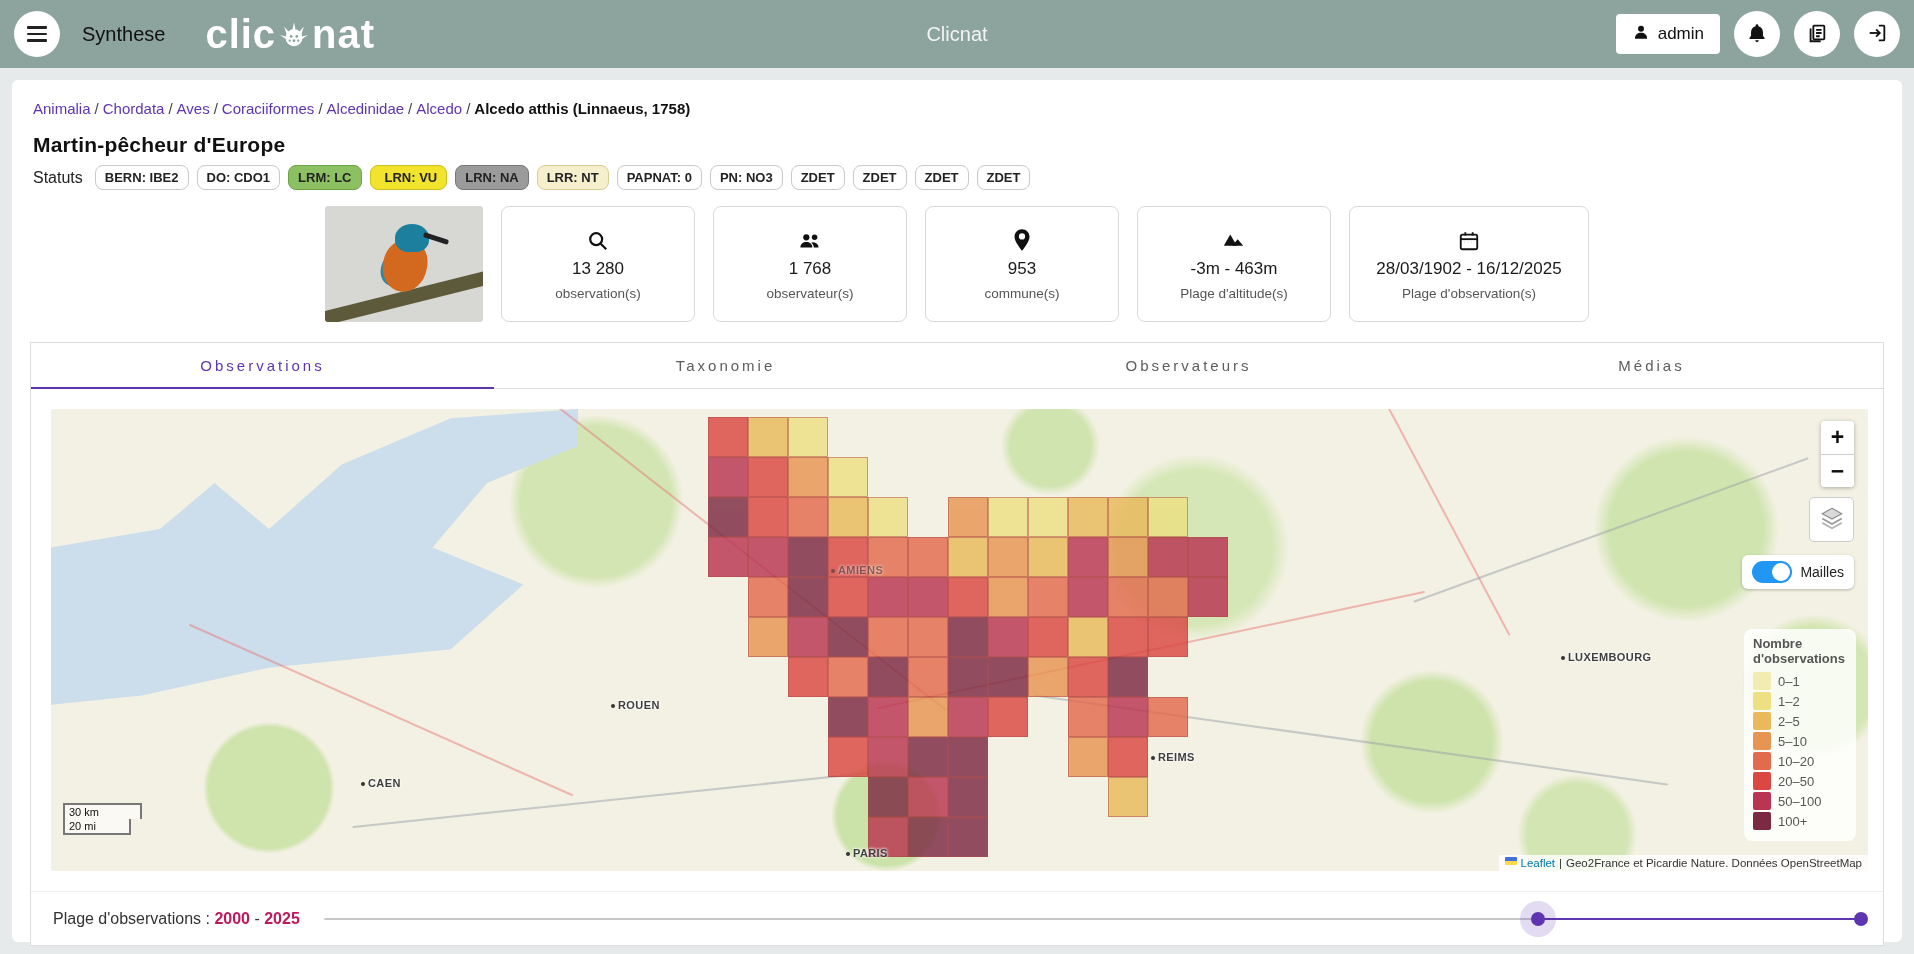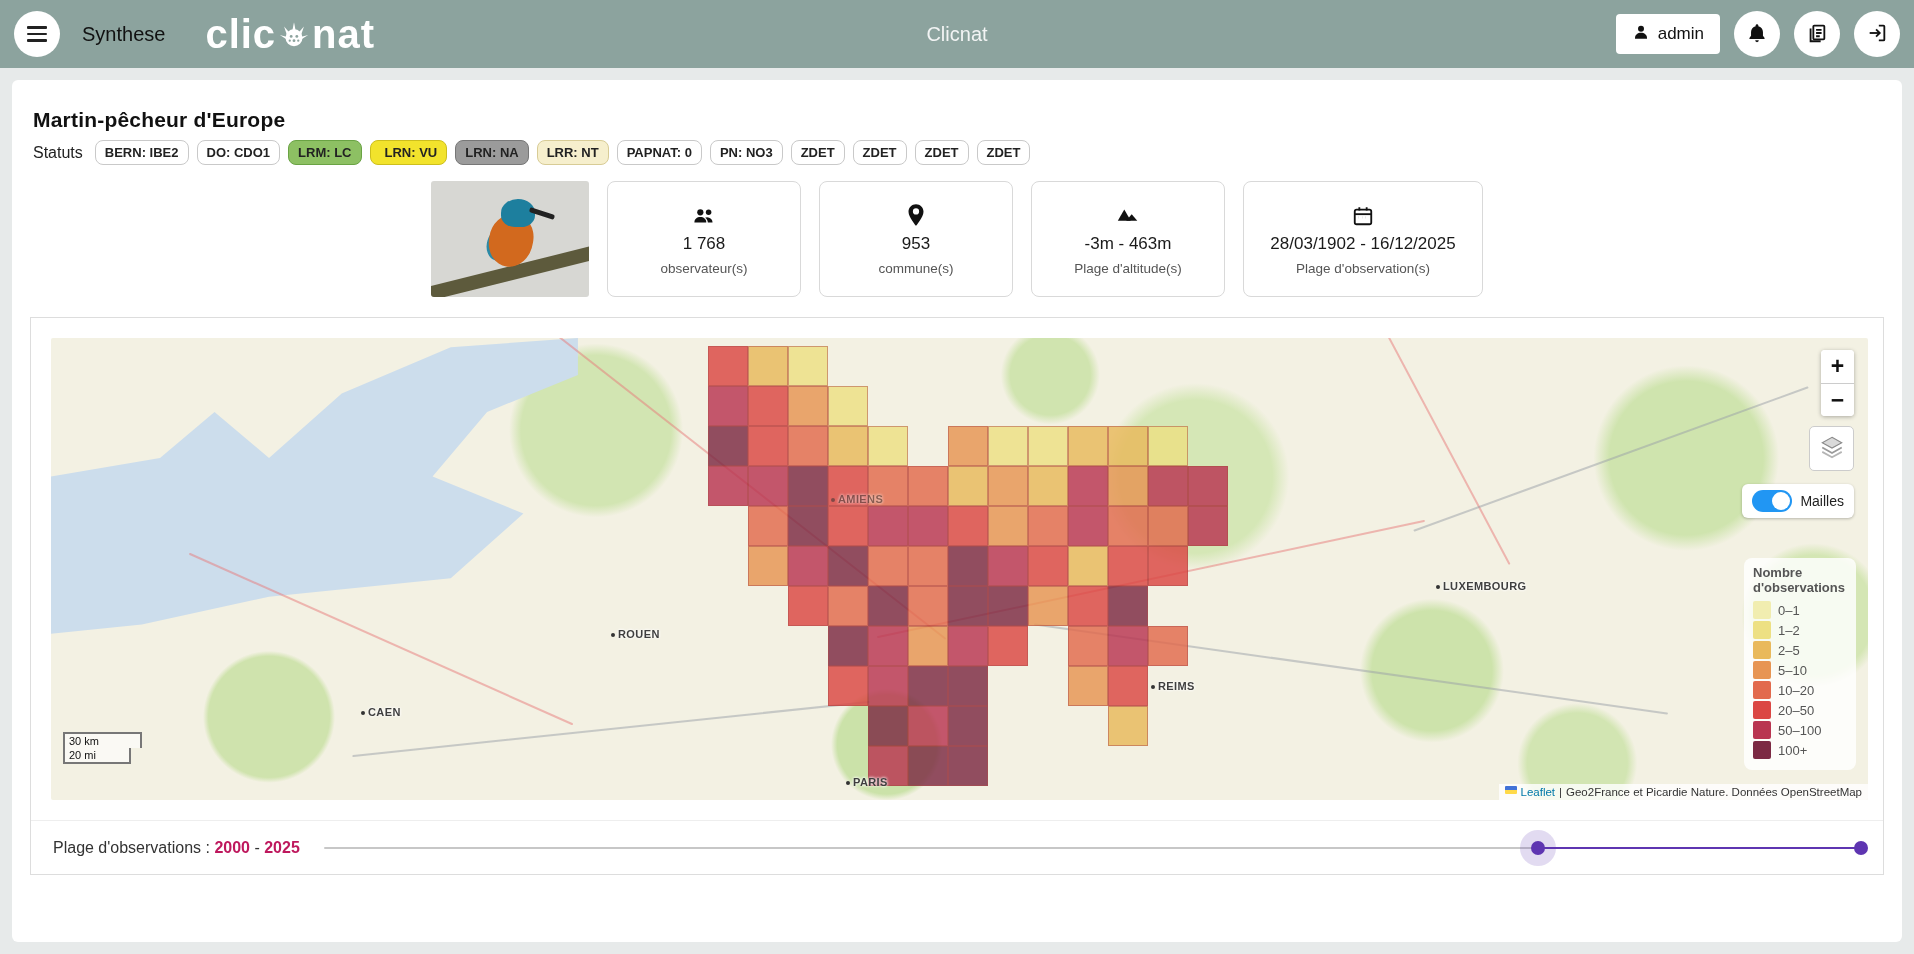--- a/index.html
+++ b/index.html
@@ -174,20 +174,23 @@
             <path d="M14 4h5a1 1 0 0 1 1 1v14a1 1 0 0 1-1 1h-5"></path>
             <path d="M4 12h11"></path>
             <path d="M11 8l4 4-4 4"></path>
           </svg></span>
     </button>
   </div>
 </div>
 
 <div class="card">
 
+  <div class="breadcrumb">
+    <a>Animalia</a><span class="sep">/</span><a>Chordata</a><span class="sep">/</span><a>Aves</a><span class="sep">/</span><a>Coraciiformes</a><span class="sep">/</span><a>Alcedinidae</a><span class="sep">/</span><a>Alcedo</a><span class="sep">/</span><span class="current">Alcedo atthis (Linnaeus, 1758)</span>
+  </div>
 
   <div class="page-title">Martin-pêcheur d'Europe</div>
 
   <div class="statuts-row">
     <span class="statuts-label">Statuts</span>
     <span id="badges-host" style="display:flex;gap:8px;">
         <span class="badge ">BERN: IBE2</span>
         <span class="badge ">DO: CDO1</span>
         <span class="badge green">LRM: LC</span>
         <span class="badge yellow">LRN: VU</span>
@@ -205,20 +208,30 @@
   <div class="stats-row">
     <div class="species-photo">
       <div class="bird-branch"></div>
       <div class="bird-wing"></div>
       <div class="bird-body"></div>
       <div class="bird-head"></div>
       <div class="bird-beak"></div>
     </div>
     <div class="stat-card">
       <span class="stat-icon">
+          <svg width="22" height="22" viewBox="0 0 24 24" fill="none" stroke="#111" stroke-width="2.4">
+            <circle cx="10" cy="10" r="6.5"></circle>
+            <path d="M15 15l6 6"></path>
+          </svg>
+        </span>
+      <span class="stat-value">13 280</span>
+      <span class="stat-label">observation(s)</span>
+    </div>
+    <div class="stat-card">
+      <span class="stat-icon">
           <svg width="26" height="22" viewBox="0 0 28 24">
             <g fill="#111">
               <circle cx="10" cy="8" r="3.4"></circle>
               <path d="M3.5 19c0-3.6 2.9-5.8 6.5-5.8s6.5 2.2 6.5 5.8z"></path>
               <circle cx="19" cy="8" r="3"></circle>
               <path d="M17.3 13.4c3.3.2 6 2.3 6 5.6h-5.1c-.2-2.3-1.3-4.3-3-5.2a7 7 0 0 1 2.1-.4z"></path>
             </g>
           </svg>
         </span>
       <span class="stat-value">1 768</span>
@@ -251,20 +264,26 @@
             <path d="M8 2.5V6M16 2.5V6"></path>
             <path d="M7.5 13.5h.1M11 13.5h.1M14.5 13.5h.1" stroke-width="2.6"></path>
           </svg>
         </span>
       <span class="stat-value">28/03/1902 - 16/12/2025</span>
       <span class="stat-label">Plage d'observation(s)</span>
     </div>
   </div>
 
   <div class="panel">
+    <div class="tab-bar">
+      <div class="tab active">Observations</div>
+      <div class="tab">Taxonomie</div>
+      <div class="tab">Observateurs</div>
+      <div class="tab">Médias</div>
+    </div>
 
     <div class="map-wrap">
       <div class="map" id="map">
         <div class="sea"></div>
 
         <div class="road red" style="left:120px; top:300px; width:420px; transform:rotate(24deg);"></div>
         <div class="road red" style="left:430px; top:140px; width:520px; transform:rotate(38deg);"></div>
         <div class="road red" style="left:820px; top:240px; width:560px; transform:rotate(-12deg);"></div>
         <div class="road red" style="left:1150px; top:40px; width:420px; transform:rotate(62deg);"></div>
         <div class="road gray" style="left:980px; top:330px; width:640px; transform:rotate(8deg);"></div>
@@ -355,21 +374,21 @@
             <div class="grid-cell" style="left: 817px; top: 408px; background: rgb(185, 53, 81);"></div>
             <div class="grid-cell" style="left: 857px; top: 408px; background: rgb(124, 42, 67);"></div>
             <div class="grid-cell" style="left: 897px; top: 408px; background: rgb(124, 42, 67);"></div>
           </div>
         <div id="cities-host">
             <div class="city" style="left: 310px; top: 368px;">CAEN</div>
             <div class="city" style="left: 560px; top: 290px;">ROUEN</div>
             <div class="city faint" style="left: 780px; top: 155px;">AMIENS</div>
             <div class="city" style="left: 795px; top: 438px;">PARIS</div>
             <div class="city" style="left: 1100px; top: 342px;">REIMS</div>
-            <div class="city" style="left: 1385px; top: 242px;">LUXEMBOURG</div>
+            <div class="city" style="left: 1510px; top: 242px;">LUXEMBOURG</div>
           </div>
 
         <div class="zoom-ctl">
           <button class="zoom-btn">+</button>
           <button class="zoom-btn">−</button>
         </div>
         <button class="layers-btn">
           <span><svg width="26" height="26" viewBox="0 0 24 24">
                 <path d="M12 3l9 5-9 5-9-5z" fill="#d9d9d9" stroke="#8a8a8a" stroke-width="1"></path>
                 <path d="M3 12.5l9 5 9-5" fill="none" stroke="#9a9a9a" stroke-width="1.6"></path>

